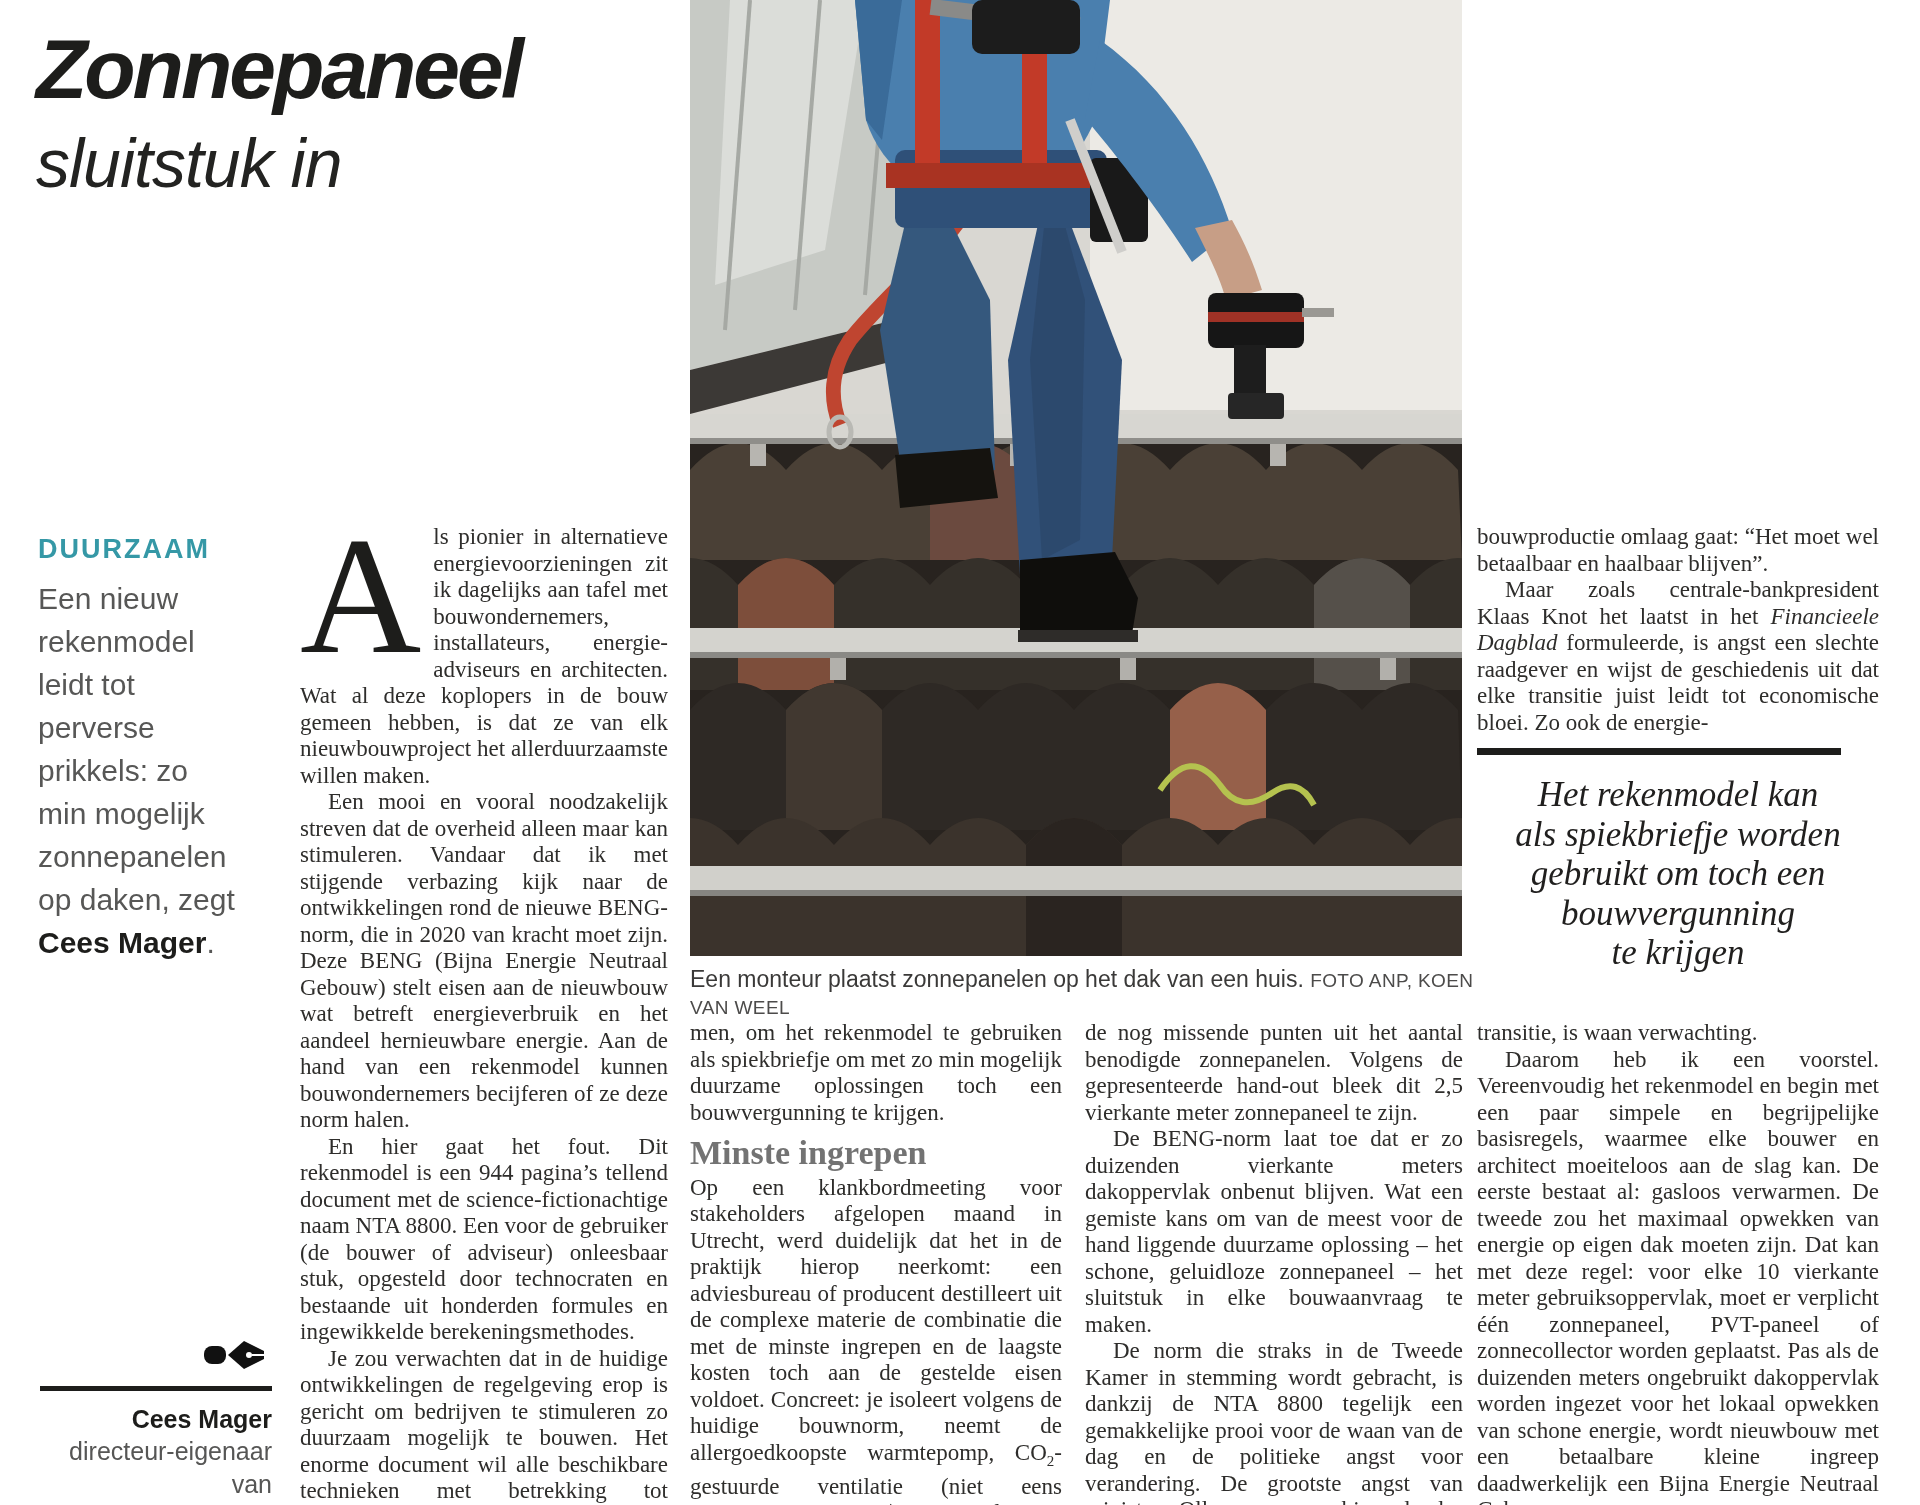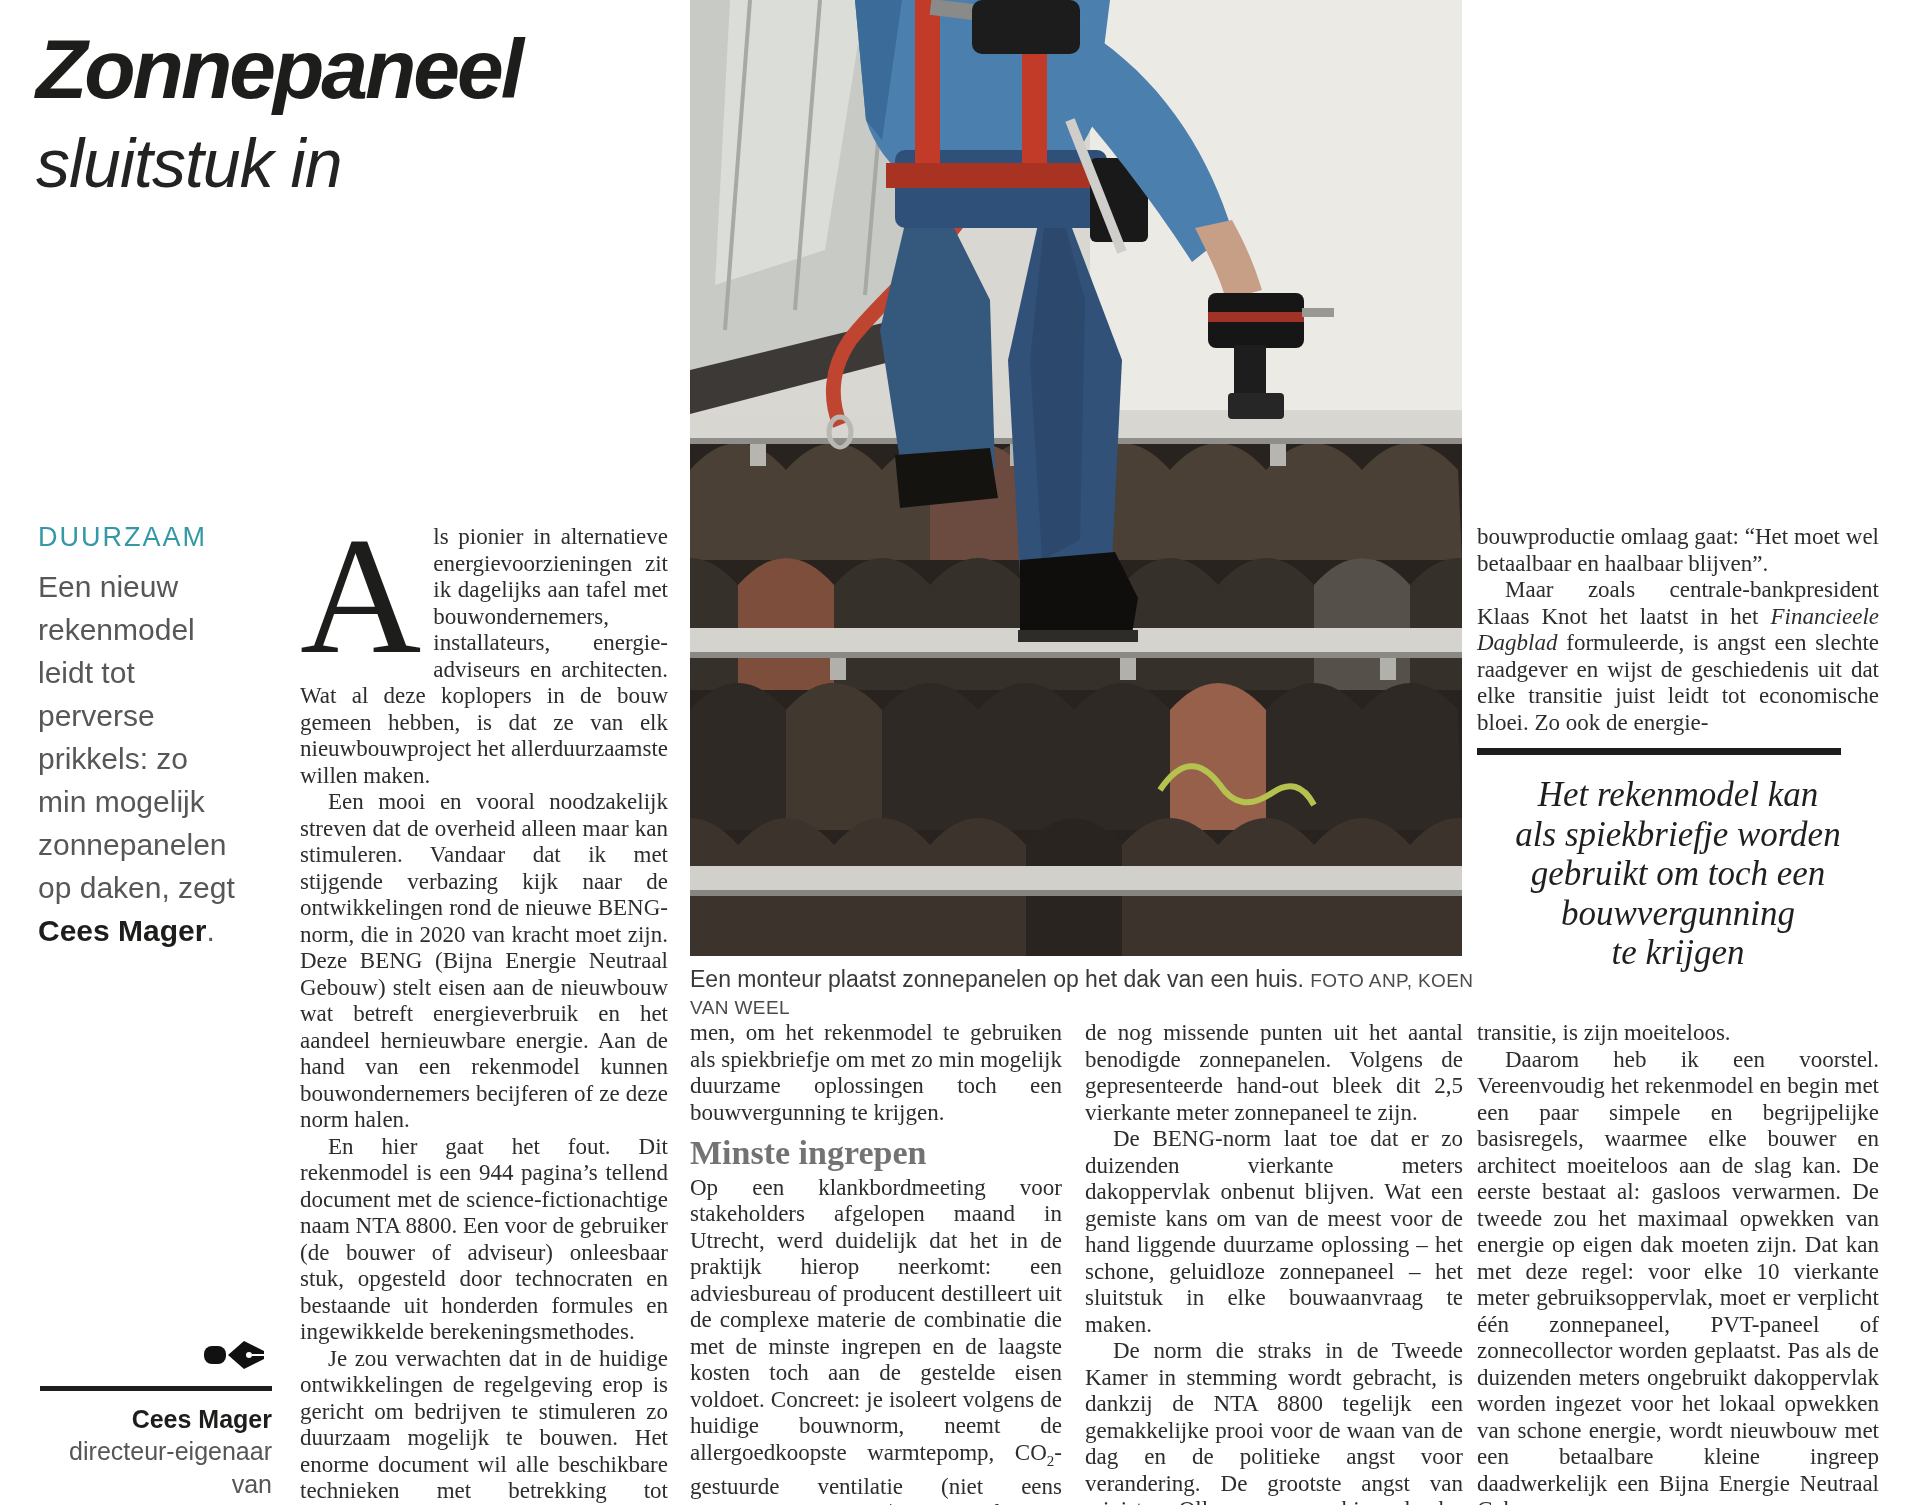--- a/index.html
+++ b/index.html
@@ -12,21 +12,21 @@
 
   
   .headline { position:absolute; left:36px; top:22px; width:640px;
     font-family:"Liberation Sans","DejaVu Sans",sans-serif; color:#1d1d1b;font-style:italic; }
   .hl-bold  { font-size:84px; font-weight:700; line-height:94px; letter-spacing:-3px; }
   .hl-light { font-size:68px; font-weight:300; line-height:94px; letter-spacing:-1px; color:#232321; }
 
   
   .intro { position:absolute; left:38px; top:522px; width:200px;
     font-family:"Liberation Sans","DejaVu Sans",sans-serif; }
-  .kicker { font-size:27px; font-weight:400; letter-spacing:2px; margin:0 0 12px 0; }
+  .kicker { font-size:27px; font-weight:700; letter-spacing:2px; margin:12px 0 12px 0; }
   .intro-text { font-size:30px; line-height:43px; color:#575756; margin:0; }
   .intro-text .author { font-weight:700; color:#1d1d1b; }
 
   
   .photo { position:absolute; left:690px; top:0; width:772px; height:956px; margin:0; overflow:hidden; }
   .photo svg { display:block; }
   .caption { position:absolute; left:690px; top:966px; width:792px;
     font-family:"Liberation Sans","DejaVu Sans",sans-serif;
     font-size:23px; color:#3a3938; }
   .caption .credit { font-size:19px; color:#4c4b4a; letter-spacing:0.4px; }
@@ -195,21 +195,21 @@
   <blockquote class="pullquote">
     <div class="pq-rule"></div>
     <div class="pq-line">Het rekenmodel kan</div>
     <div class="pq-line">als spiekbriefje worden</div>
     <div class="pq-line">gebruikt om toch een</div>
     <div class="pq-line">bouwvergunning</div>
     <div class="pq-line">te krijgen</div>
   </blockquote>
 
   <div class="col col5b">
-    <p>transitie, is zijn moeiteloos.</p>
+    <p>transitie, is waan verwachting.</p>
     <p class="indent">Daarom heb ik een voorstel. Vereenvoudig het rekenmodel en begin met een paar simpele en begrijpelijke basisregels, waarmee elke bouwer en architect moeiteloos aan de slag kan. De eerste bestaat al: gasloos verwarmen. De tweede zou het maximaal opwekken van energie op eigen dak moeten zijn. Dat kan met deze regel: voor elke 10 vierkante meter gebruiksoppervlak, moet er verplicht één zonnepaneel, PVT-paneel of zonnecollector worden geplaatst. Pas als de duizenden meters ongebruikt dakoppervlak worden ingezet voor het lokaal opwekken van schone energie, wordt nieuwbouw met een betaalbare kleine ingreep daadwerkelijk een Bijna Energie Neutraal Gebouw.</p>
   </div>
 
   <footer class="byline">
     <div class="pen-wrap">
       <svg width="70" height="40" viewBox="0 0 70 40" xmlns="http://www.w3.org/2000/svg" style="float:right">
         <rect x="2" y="10" width="22" height="18" rx="8" fill="#111111"></rect>
         <polygon points="26,19 42,5 62,15 62,23 42,33" fill="#111111"></polygon>
         <circle cx="47" cy="19" r="3" fill="#ffffff"></circle>
         <line x1="50" y1="19" x2="62" y2="19" stroke="#ffffff" stroke-width="2"></line>

